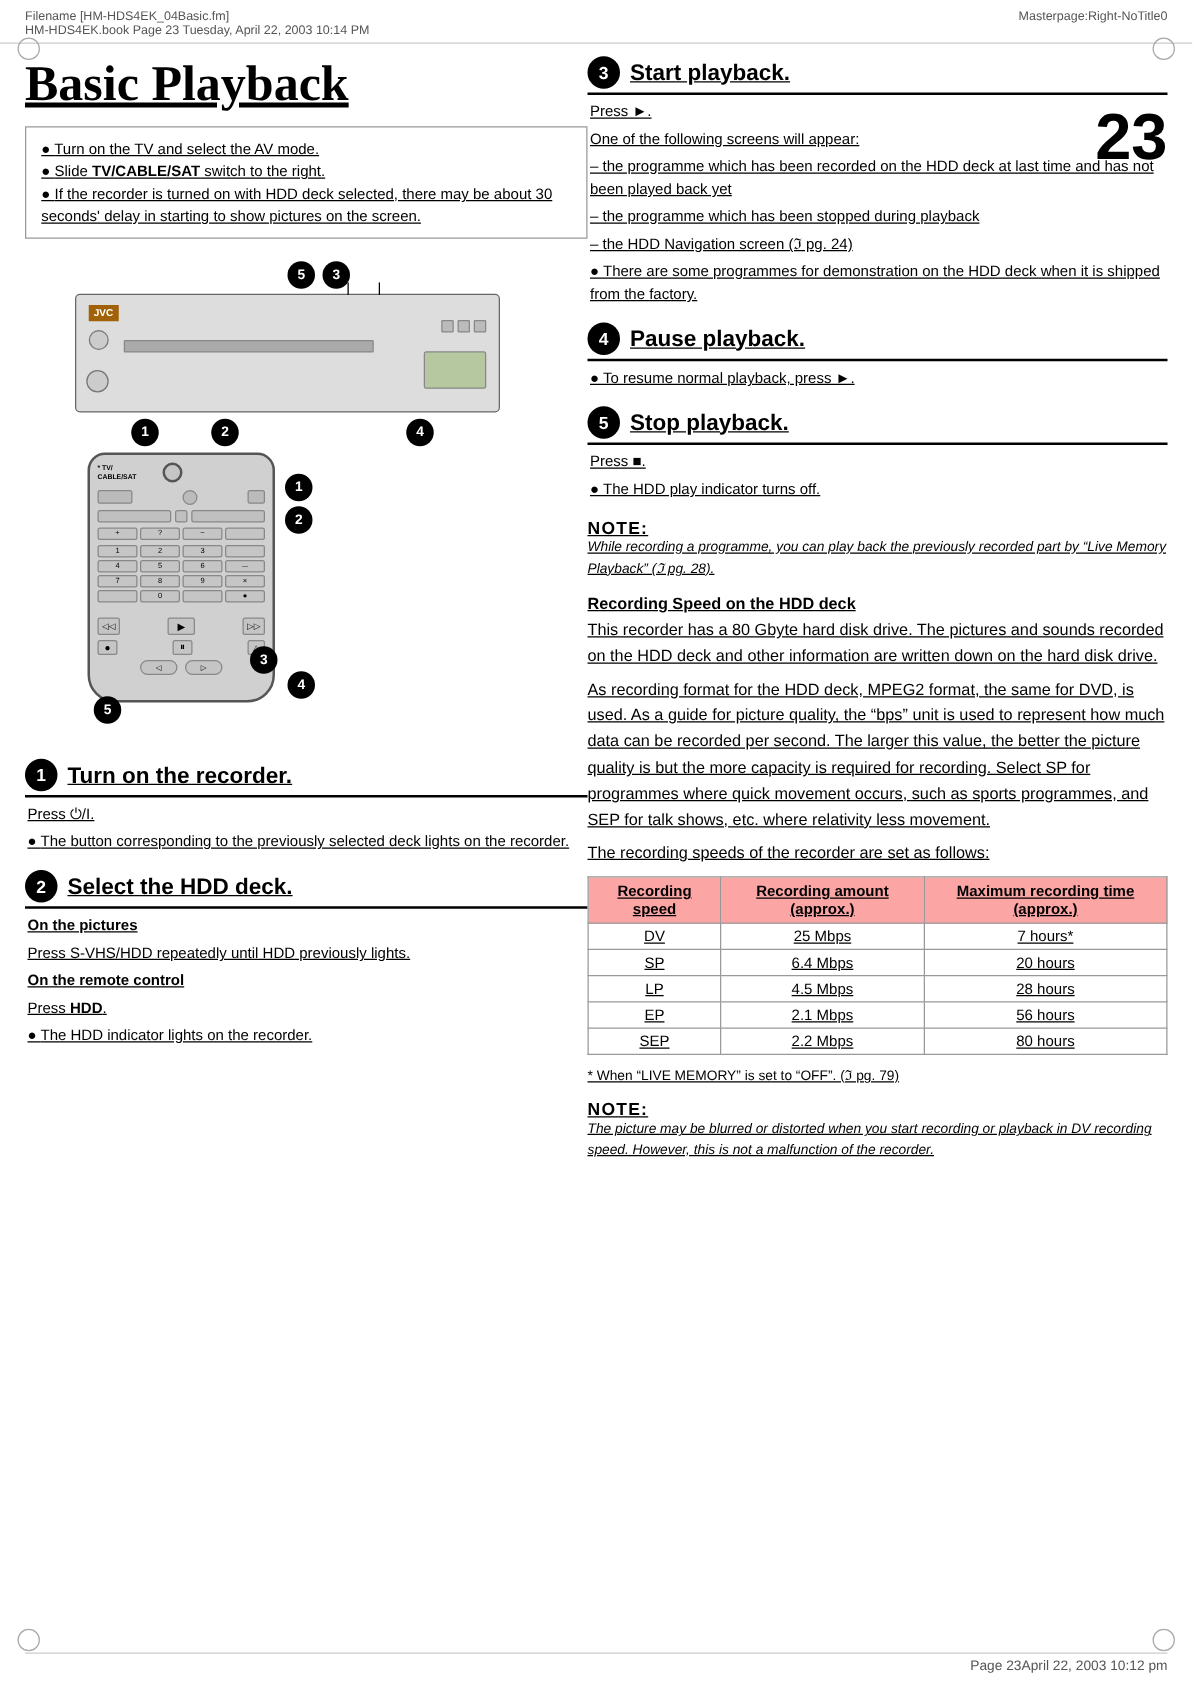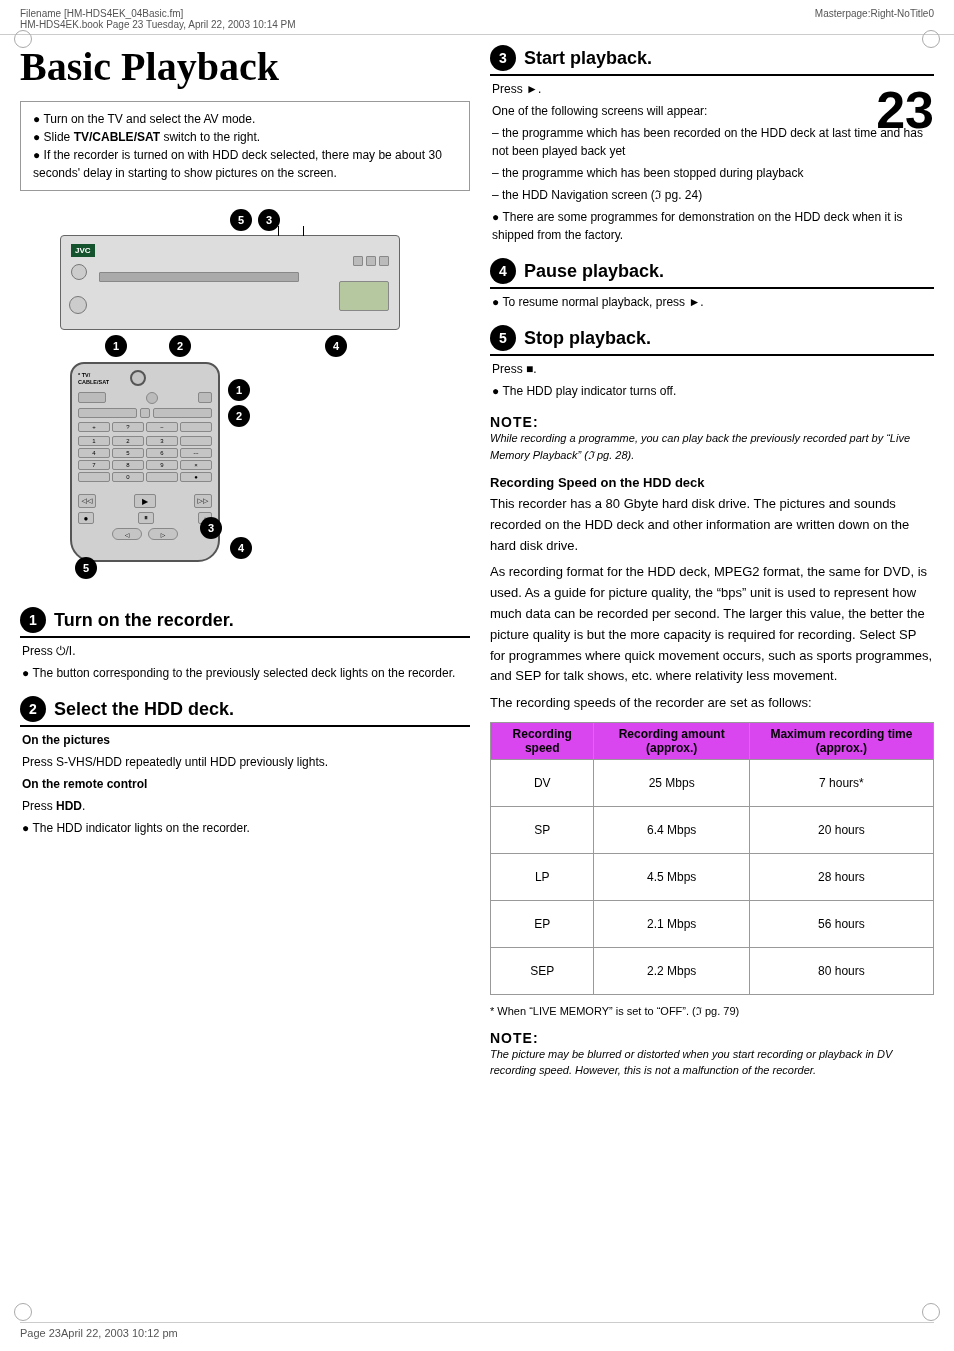--- a/index.html
+++ b/index.html
@@ -37,21 +37,21 @@
       right: 20px;
       font-size: 52px;
       font-weight: bold;
       color: #000;
     }
 
     
     .main-content {
       display: flex;
       padding: 10px 20px;
-      gap: 20px;
+      text-decoration: underline;
     }
 
     
     .left-col {
       width: 450px;
       flex-shrink: 0;
     }
 
     
     .right-col {
@@ -173,44 +173,44 @@
     }
 
     
     .rec-table {
       width: 100%;
       border-collapse: collapse;
       font-size: 12px;
       margin: 8px 0;
     }
     .rec-table th {
-      background: #d946ef;
+      background: #fca5a5;
       border: 1px solid #999;
       padding: 4px 6px;
       text-align: center;
       font-weight: bold;
     }
     .rec-table td {
       border: 1px solid #999;
-      padding: 16px 6px;
+      padding: 3px 6px;
       text-align: center;
     }
     .footnote {
       font-size: 11px;
       margin-top: 4px;
     }
 
     
     .footer {
       position: absolute;
       bottom: 12px;
       left: 20px;
       right: 20px;
       display: flex;
-      justify-content: flex-start;
+      justify-content: flex-end;
       font-size: 11px;
       color: #555;
       border-top: 1px solid #ccc;
       padding-top: 4px;
     }
 
     
     .corner-mark {
       position: absolute;
       width: 18px;
@@ -267,21 +267,21 @@
       </ul>
     </div>
 
     <div style="position:relative; width:420px; height:390px; margin-bottom:10px;">
 
       <div class="step-badge" style="top:2px; left:210px;">5</div>
       <div class="step-badge" style="top:2px; left:238px;">3</div>
 
       <div style="position:absolute; top:28px; left:40px; width:340px; height:95px; border:1.5px solid #666; border-radius:4px; background:#ddd;">
 
-        <div style="position:absolute; top:8px; left:10px; font-size:8px; font-weight:bold; background:#14532d; color:#fff; padding:2px 4px;text-align:center;">JVC</div>
+        <div style="position:absolute; top:8px; left:10px; font-size:8px; font-weight:bold; background:#a16207; color:#fff; padding:2px 4px;text-align:center;">JVC</div>
         <div style="position:absolute; top:28px; left:10px; width:16px; height:16px; border:1.5px solid #777; border-radius:50%; background:#ccc;"></div>
         <div style="position:absolute; top:36px; left:38px; width:200px; height:10px; border:1px solid #888; background:#aaa; border-radius:1px;"></div>
         <div style="position:absolute; top:20px; right:10px; display:flex; gap:3px;">
           <div style="width:10px;height:10px;border:1px solid #888;background:#bbb;border-radius:1px;"></div>
           <div style="width:10px;height:10px;border:1px solid #888;background:#bbb;border-radius:1px;"></div>
           <div style="width:10px;height:10px;border:1px solid #888;background:#bbb;border-radius:1px;"></div>
         </div>
         <div style="position:absolute; top:45px; right:10px; width:50px; height:30px; border:1px solid #888; background:#b5c8a0; border-radius:2px;"></div>
         <div style="position:absolute; top:60px; left:8px; width:18px; height:18px; border:1px solid #777; border-radius:50%; background:#ccc;"></div>
 

